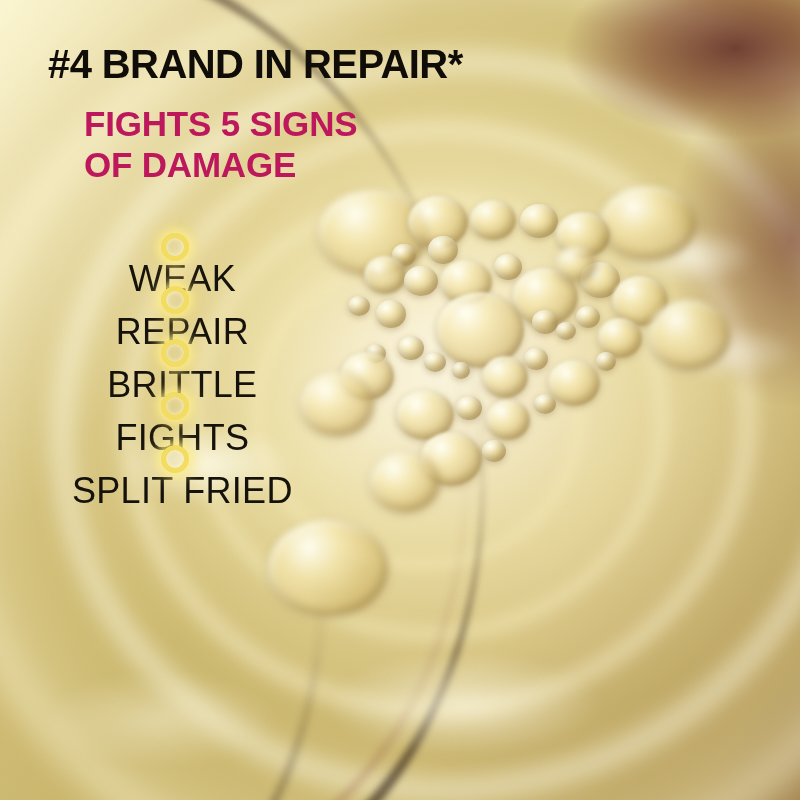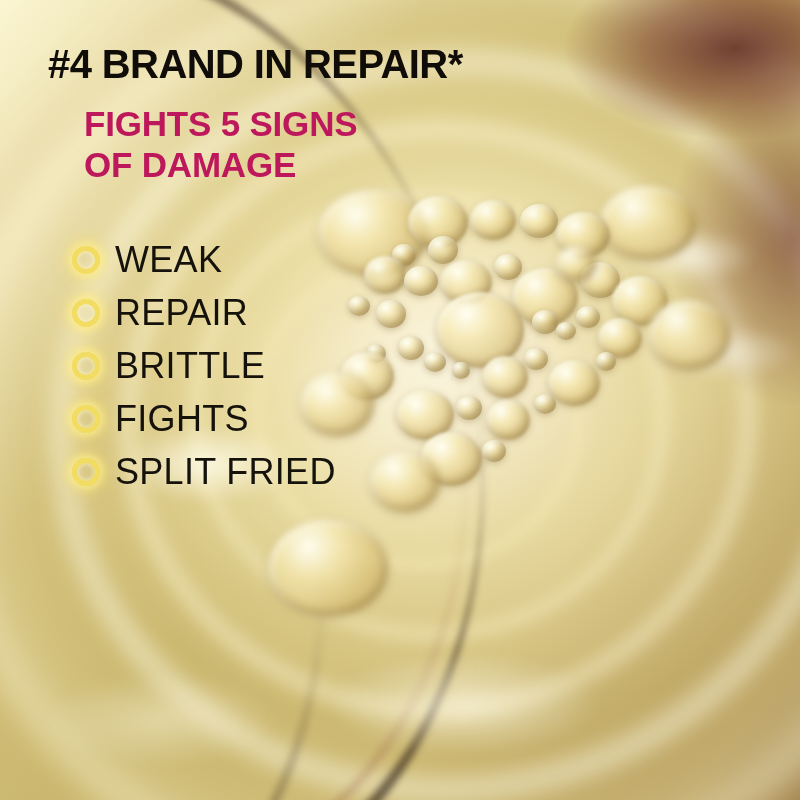--- a/index.html
+++ b/index.html
@@ -199,20 +199,21 @@
     left: 72px;
     top: 233px;
     list-style: none;
     margin: 0;
     padding: 0;
   }
   .sign-row {
     display: flex;
     align-items: center;
     height: 53px;
+    flex-direction: column;
   }
   .sign-bullet {
     position: relative;
     flex: 0 0 auto;
     width: 28px;
     height: 28px;
     border-radius: 50%;
     border: 5px solid #f2dd62;
     box-sizing: border-box;
     box-shadow:

